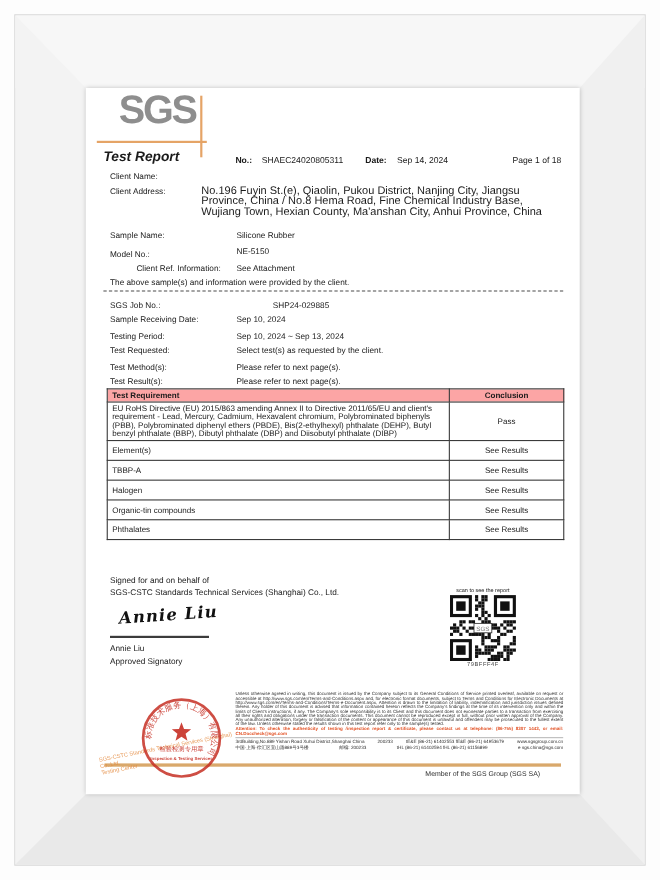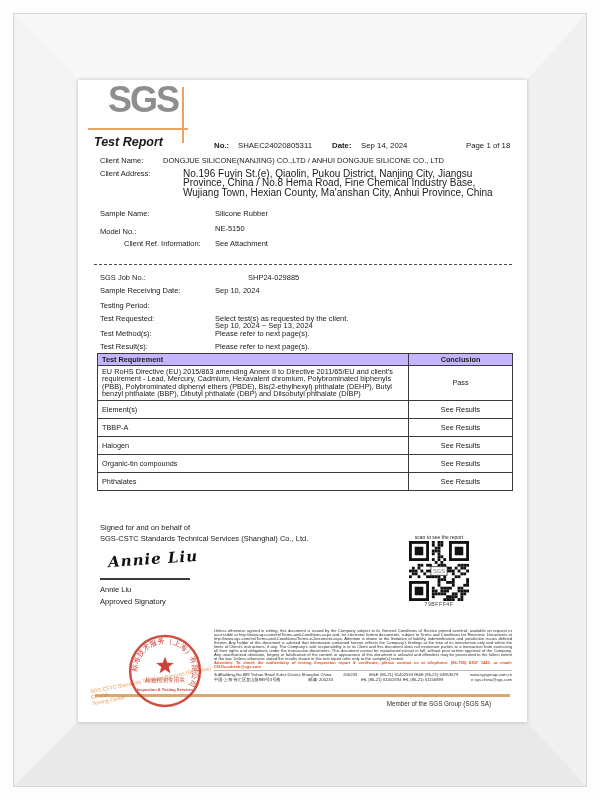--- a/index.html
+++ b/index.html
@@ -24,21 +24,21 @@
   
   .title{font-size:12.5px;font-weight:bold;}
   .hmeta{font-size:7.8px;}
   .lbl{font-size:7.5px;}
   .val{font-size:7.5px;}
   .addr-val{font-size:10px;line-height:9.4px;width:327px;}
   .dashes{position:absolute;left:16px;right:15px;top:184px;border-top:1px dashed #4a4a4a;}
   
   table.req{position:absolute;left:19px;top:273px;width:415px;border-collapse:collapse;table-layout:fixed;}
   table.req th,table.req td{border:1px solid #3a3a3a;font-size:7.3px;line-height:7.6px;padding:2px 4px;vertical-align:middle;}
-  table.req th{background:#c4b5fd;font-weight:bold;text-align:left;padding:1.5px 4px;}
+  table.req th{background:#fca5a5;font-weight:bold;text-align:left;padding:1.5px 4px;}
   table.req th.c,table.req td.c{text-align:center;}
   table.req td.rowplain{height:13px;}
   
   .signature{font-family:"DejaVu Serif","Liberation Serif",serif;font-style:italic;font-size:15px;
     font-weight:600;letter-spacing:1px;transform:rotate(-4deg);color:#111;}
   .sigline{position:absolute;left:22px;top:498px;width:90px;height:2px;background:#3c3c3c;}
   
   .qrwrap{position:absolute;left:322px;top:454px;width:78px;text-align:center;}
   .qrcap{font-size:5px;color:#222;}
   .qrcode-text{font-size:5.2px;color:#444;letter-spacing:.5px;}
@@ -72,38 +72,38 @@
     </div>
 
     <div class="abs title" style="left:16px;top:55px;font-style:italic;">Test Report</div>
     <div class="abs hmeta" style="left:136px;top:61px;font-weight:bold;">No.:</div>
     <div class="abs hmeta" style="left:160px;top:61px;">SHAEC24020805311</div>
     <div class="abs hmeta" style="left:254px;top:61px;font-weight:bold;">Date:</div>
     <div class="abs hmeta" style="left:283px;top:61px;">Sep 14, 2024</div>
     <div class="abs hmeta" style="left:388px;top:61px;">Page 1 of 18</div>
 
     <div class="abs lbl" style="left:22px;top:76px;">Client Name:</div>
-    <div class="abs val" style="left:85px;top:76px;width:350px;">DONGJUE SILICONE(NANJING) CO.,LTD / ANHUI DONGJUE SILICONE CO., LTD</div>
     <div class="abs lbl" style="left:22px;top:89px;">Client Address:</div>
     <div class="abs addr-val" style="left:105px;top:89px;">No.196 Fuyin St.(e), Qiaolin, Pukou District, Nanjing City, Jiangsu Province, China / No.8 Hema Road, Fine Chemical Industry Base, Wujiang Town, Hexian County, Ma'anshan City, Anhui Province, China</div>
 
     <div class="abs lbl" style="left:22px;top:129px;">Sample Name:</div>
     <div class="abs val" style="left:137px;top:129px;">Silicone Rubber</div>
     <div class="abs lbl" style="left:22px;top:147px;">Model No.:</div>
     <div class="abs val" style="left:137px;top:144px;">NE-5150</div>
     <div class="abs lbl" style="left:22px;top:159px;margin-left:24px;">Client Ref. Information:</div>
     <div class="abs val" style="left:137px;top:159px;">See Attachment</div>
+    <div class="abs lbl" style="left:22px;top:172px;">The above sample(s) and information were provided by the client.</div>
     <div class="dashes"></div>
 
     <div class="abs lbl" style="left:22px;top:193px;">SGS Job No.:</div>
     <div class="abs val" style="left:137px;top:193px;margin-left:33px;">SHP24-029885</div>
     <div class="abs lbl" style="left:22px;top:206px;">Sample Receiving Date:</div>
     <div class="abs val" style="left:137px;top:206px;">Sep 10, 2024</div>
     <div class="abs lbl" style="left:22px;top:221px;">Testing Period:</div>
-    <div class="abs val" style="left:137px;top:221px;margin-top:20px;">Sep 10, 2024 ~ Sep 13, 2024</div>
+    <div class="abs val" style="left:137px;top:221px;">Sep 10, 2024 ~ Sep 13, 2024</div>
     <div class="abs lbl" style="left:22px;top:234px;">Test Requested:</div>
     <div class="abs val" style="left:137px;top:234px;">Select test(s) as requested by the client.</div>
     <div class="abs lbl" style="left:22px;top:249px;">Test Method(s):</div>
     <div class="abs val" style="left:137px;top:249px;">Please refer to next page(s).</div>
     <div class="abs lbl" style="left:22px;top:262px;">Test Result(s):</div>
     <div class="abs val" style="left:137px;top:262px;">Please refer to next page(s).</div>
 
     <table class="req">
       <colgroup>
           <col style="width:311px">

